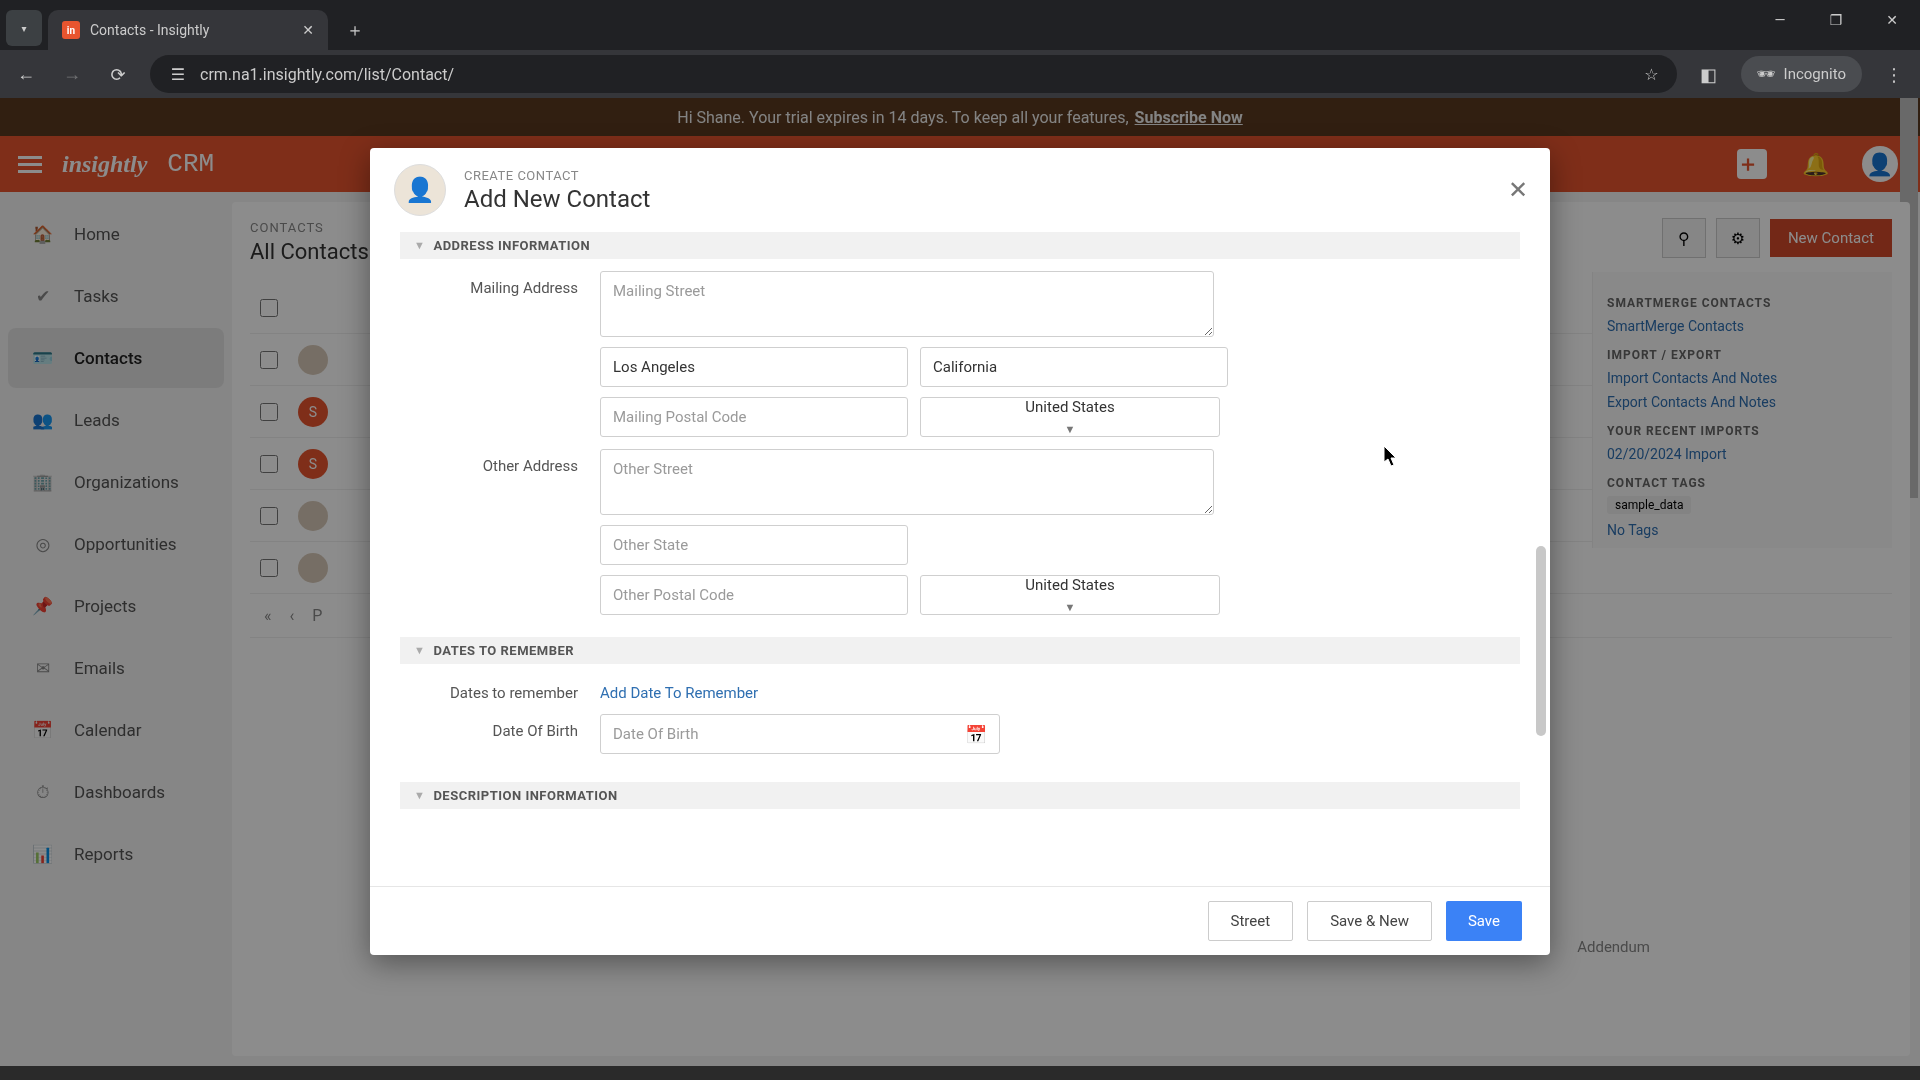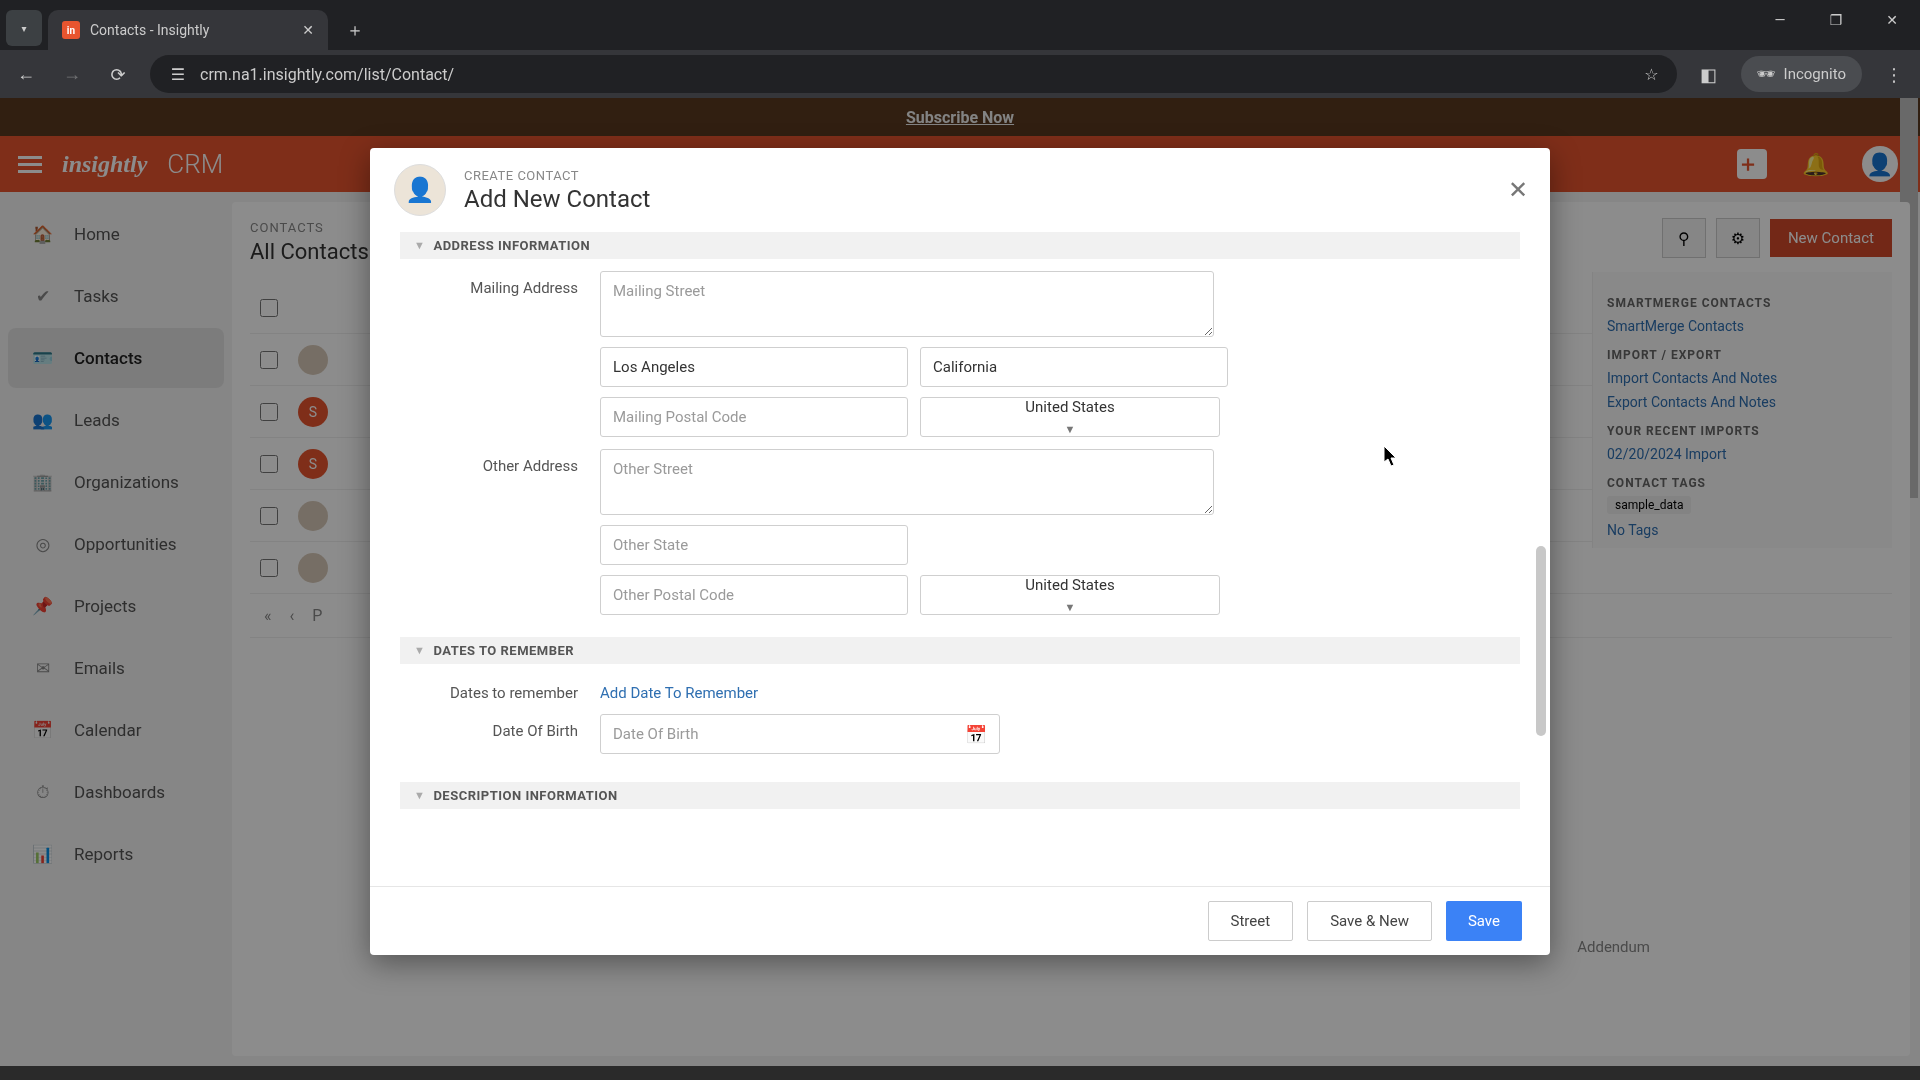--- a/index.html
+++ b/index.html
@@ -27,21 +27,21 @@
 .vp-scroll { position:absolute; right:2px; top:0; width:18px; height:100%; background:transparent; }
 .vp-thumb { width:18px; height:400px; background:#bfbfbf; position:absolute; top:0; }
 
 .trial-banner { height:38px; background:#5a3a1f; color:#eee; display:flex; align-items:center; justify-content:center; font-size:16px; gap:6px; }
 .trial-banner .sub { font-weight:bold; text-decoration:underline; }
 
 .app-header { height:56px; background:#e8552f; display:flex; align-items:center; padding:0 18px; gap:20px; color:#fff; }
 .hamburger { width:24px; display:flex; flex-direction:column; gap:4px; cursor:pointer; }
 .hamburger span { height:3px; background:#fff; }
 .logo { font-family:Georgia,serif; font-style:italic; font-size:24px; font-weight:bold; }
-.crm { font-size:26px; font-weight:300; }
+.crm { font-size:26px; font-weight:300;font-family:Liberation Mono, monospace; }
 .hdr-spacer { flex:1; }
 .hdr-icon { width:44px; height:44px; display:flex; align-items:center; justify-content:center; font-size:22px; cursor:pointer; }
 .hdr-add { background:#fff; color:#e8552f; width:30px; height:30px; border-radius:4px; font-weight:bold; }
 .hdr-avatar { width:36px; height:36px; background:#fff; color:#e8552f; border-radius:50%; display:flex; align-items:center; justify-content:center; }
 
 .app-body { position:absolute; top:94px; left:0; right:0; bottom:0; display:flex; }
 .sidebar { width:232px; background:#f4f4f4; padding-top:10px; }
 .side-item { height:60px; display:flex; align-items:center; padding-left:22px; gap:18px; color:#555; font-size:17px; cursor:pointer; border-radius:8px; margin:2px 8px; }
 .side-item.active { background:#e2e2e2; color:#222; font-weight:500; }
 .side-icon { width:26px; height:26px; color:#888; display:flex; align-items:center; justify-content:center; }
@@ -135,20 +135,21 @@
   </div>
   <div class="tool-icon">⋮</div>
 </div>
 
 <div class="viewport">
   <div class="vp-scroll">
       <div class="vp-thumb"></div>
     </div>
 
   <div class="trial-banner">
+    <span>Hi Shane. Your trial expires in 14 days. To keep all your features, </span>
     <a class="sub">Subscribe Now</a>
   </div>
 
   <div class="app-header">
     <div class="hamburger">
         <span></span>
         <span></span>
         <span></span>
       </div>
     <span class="logo">insightly</span>

